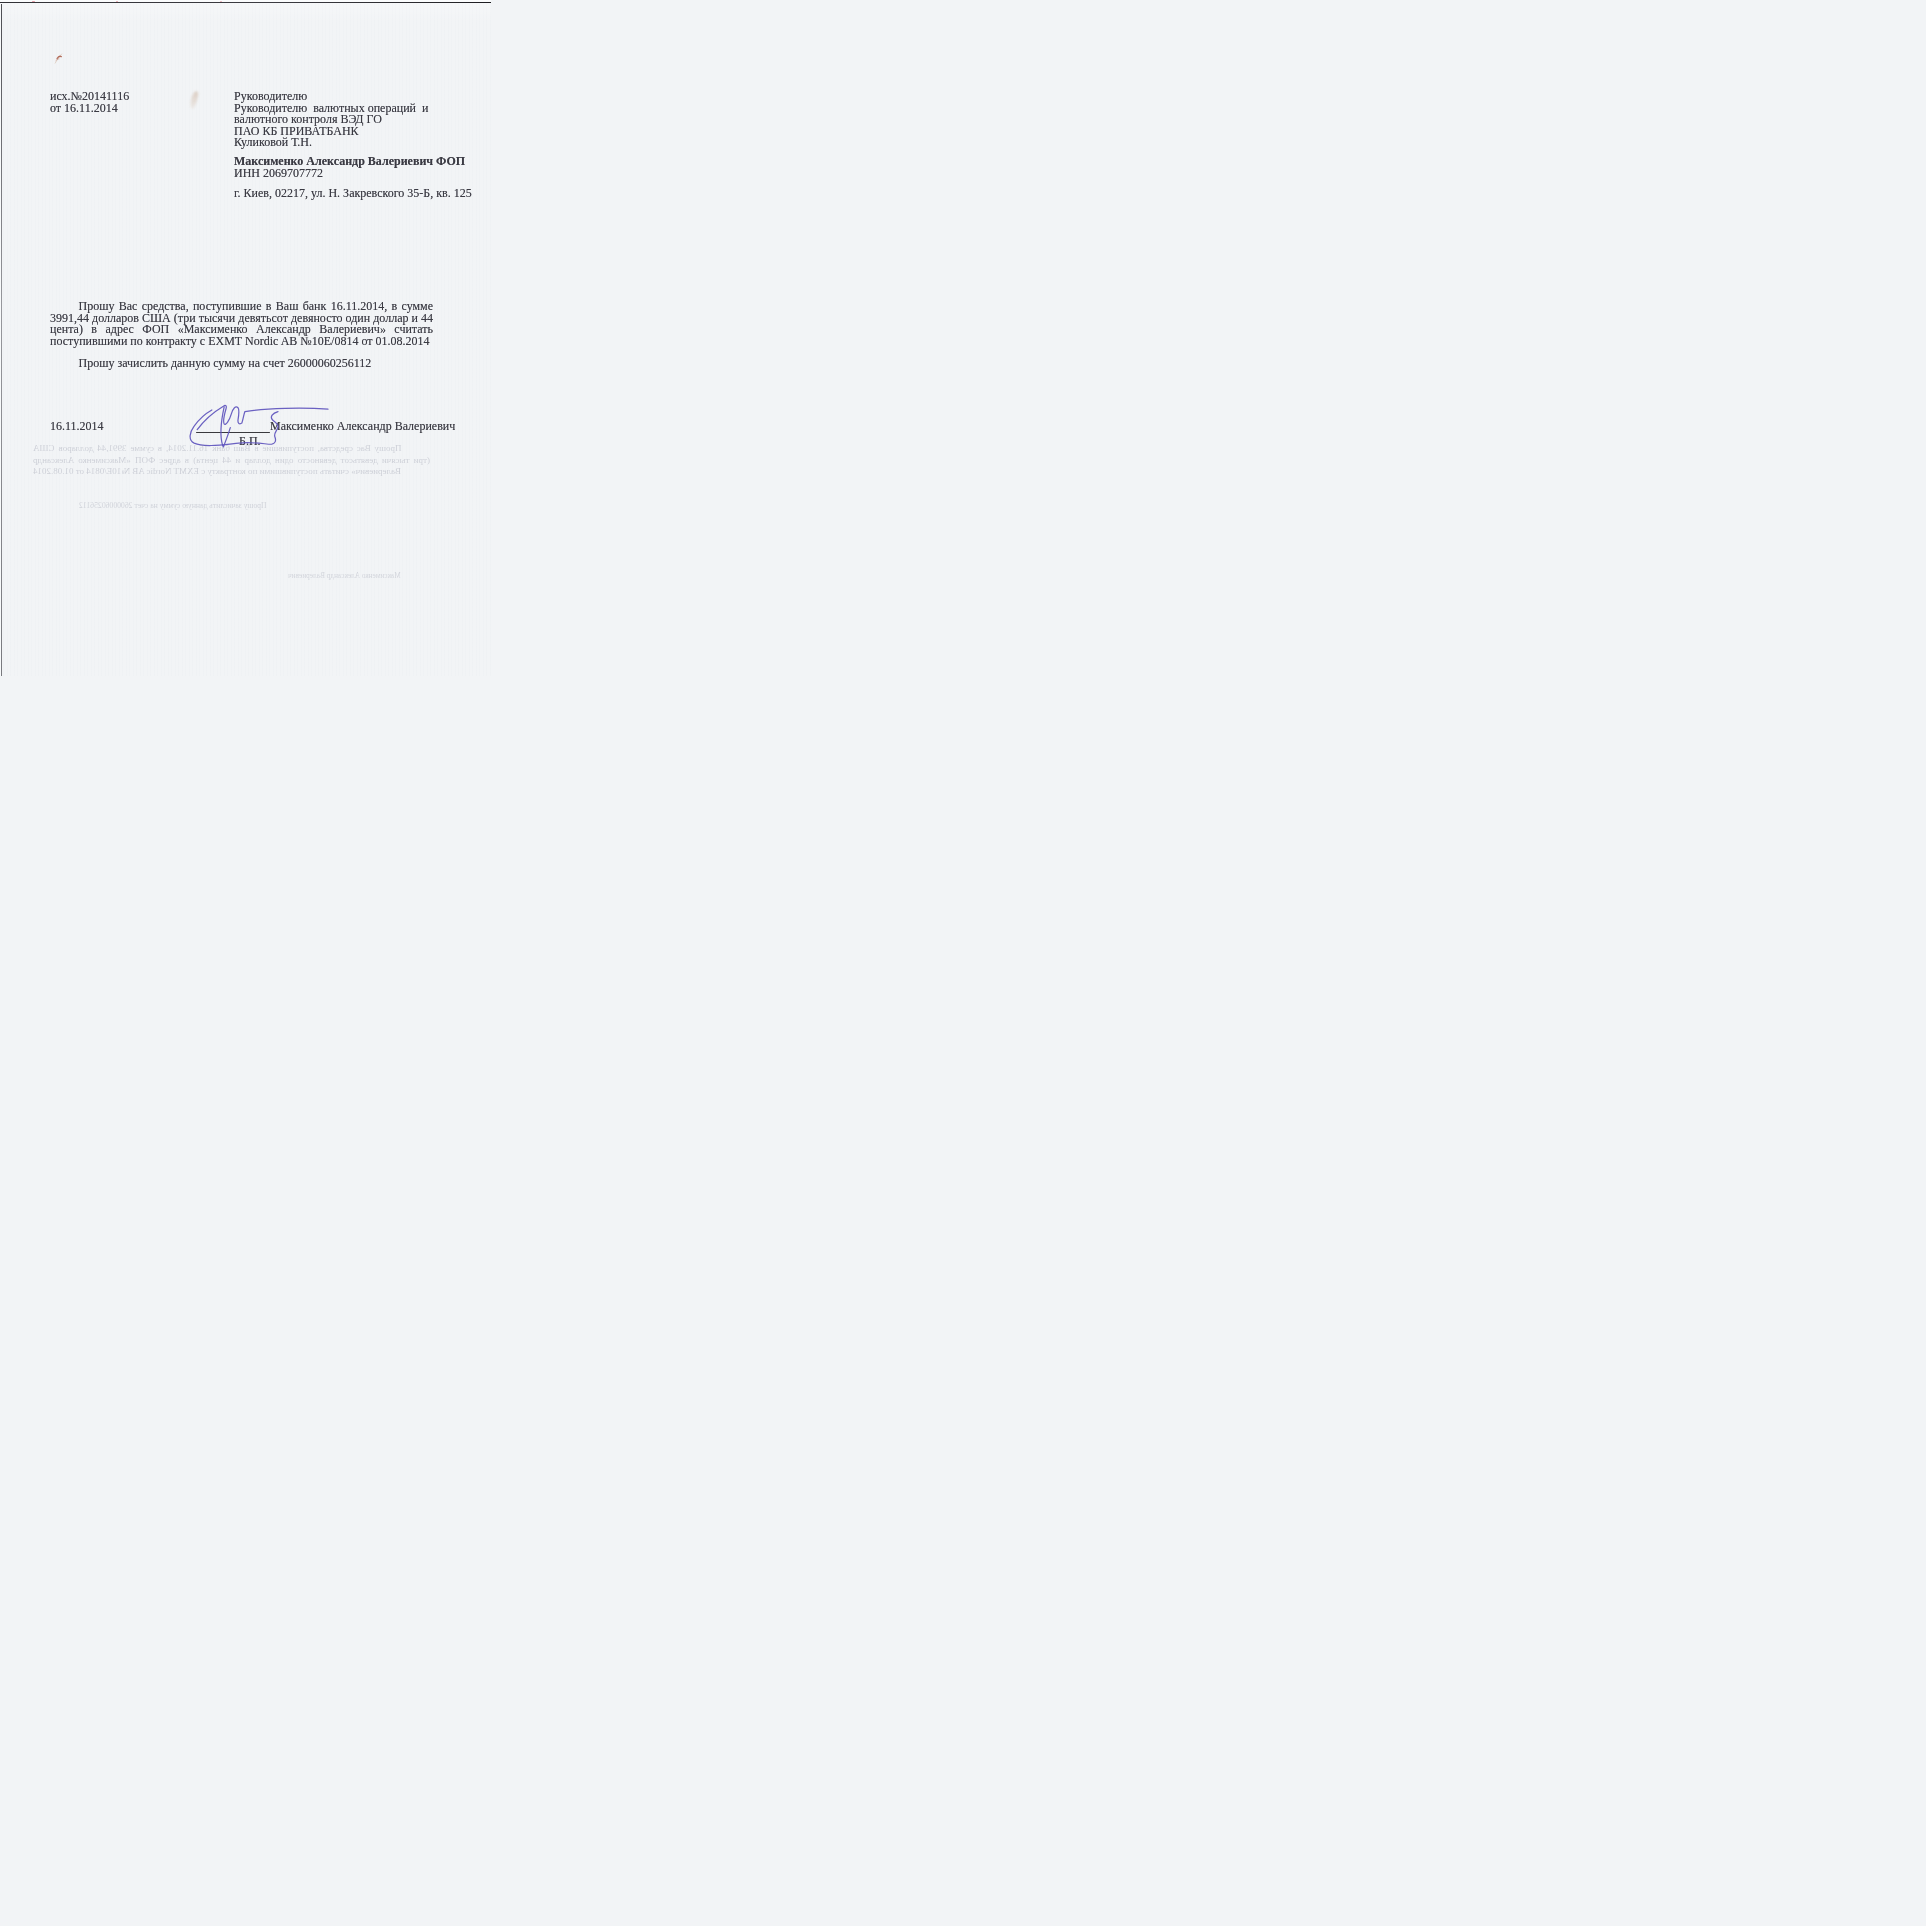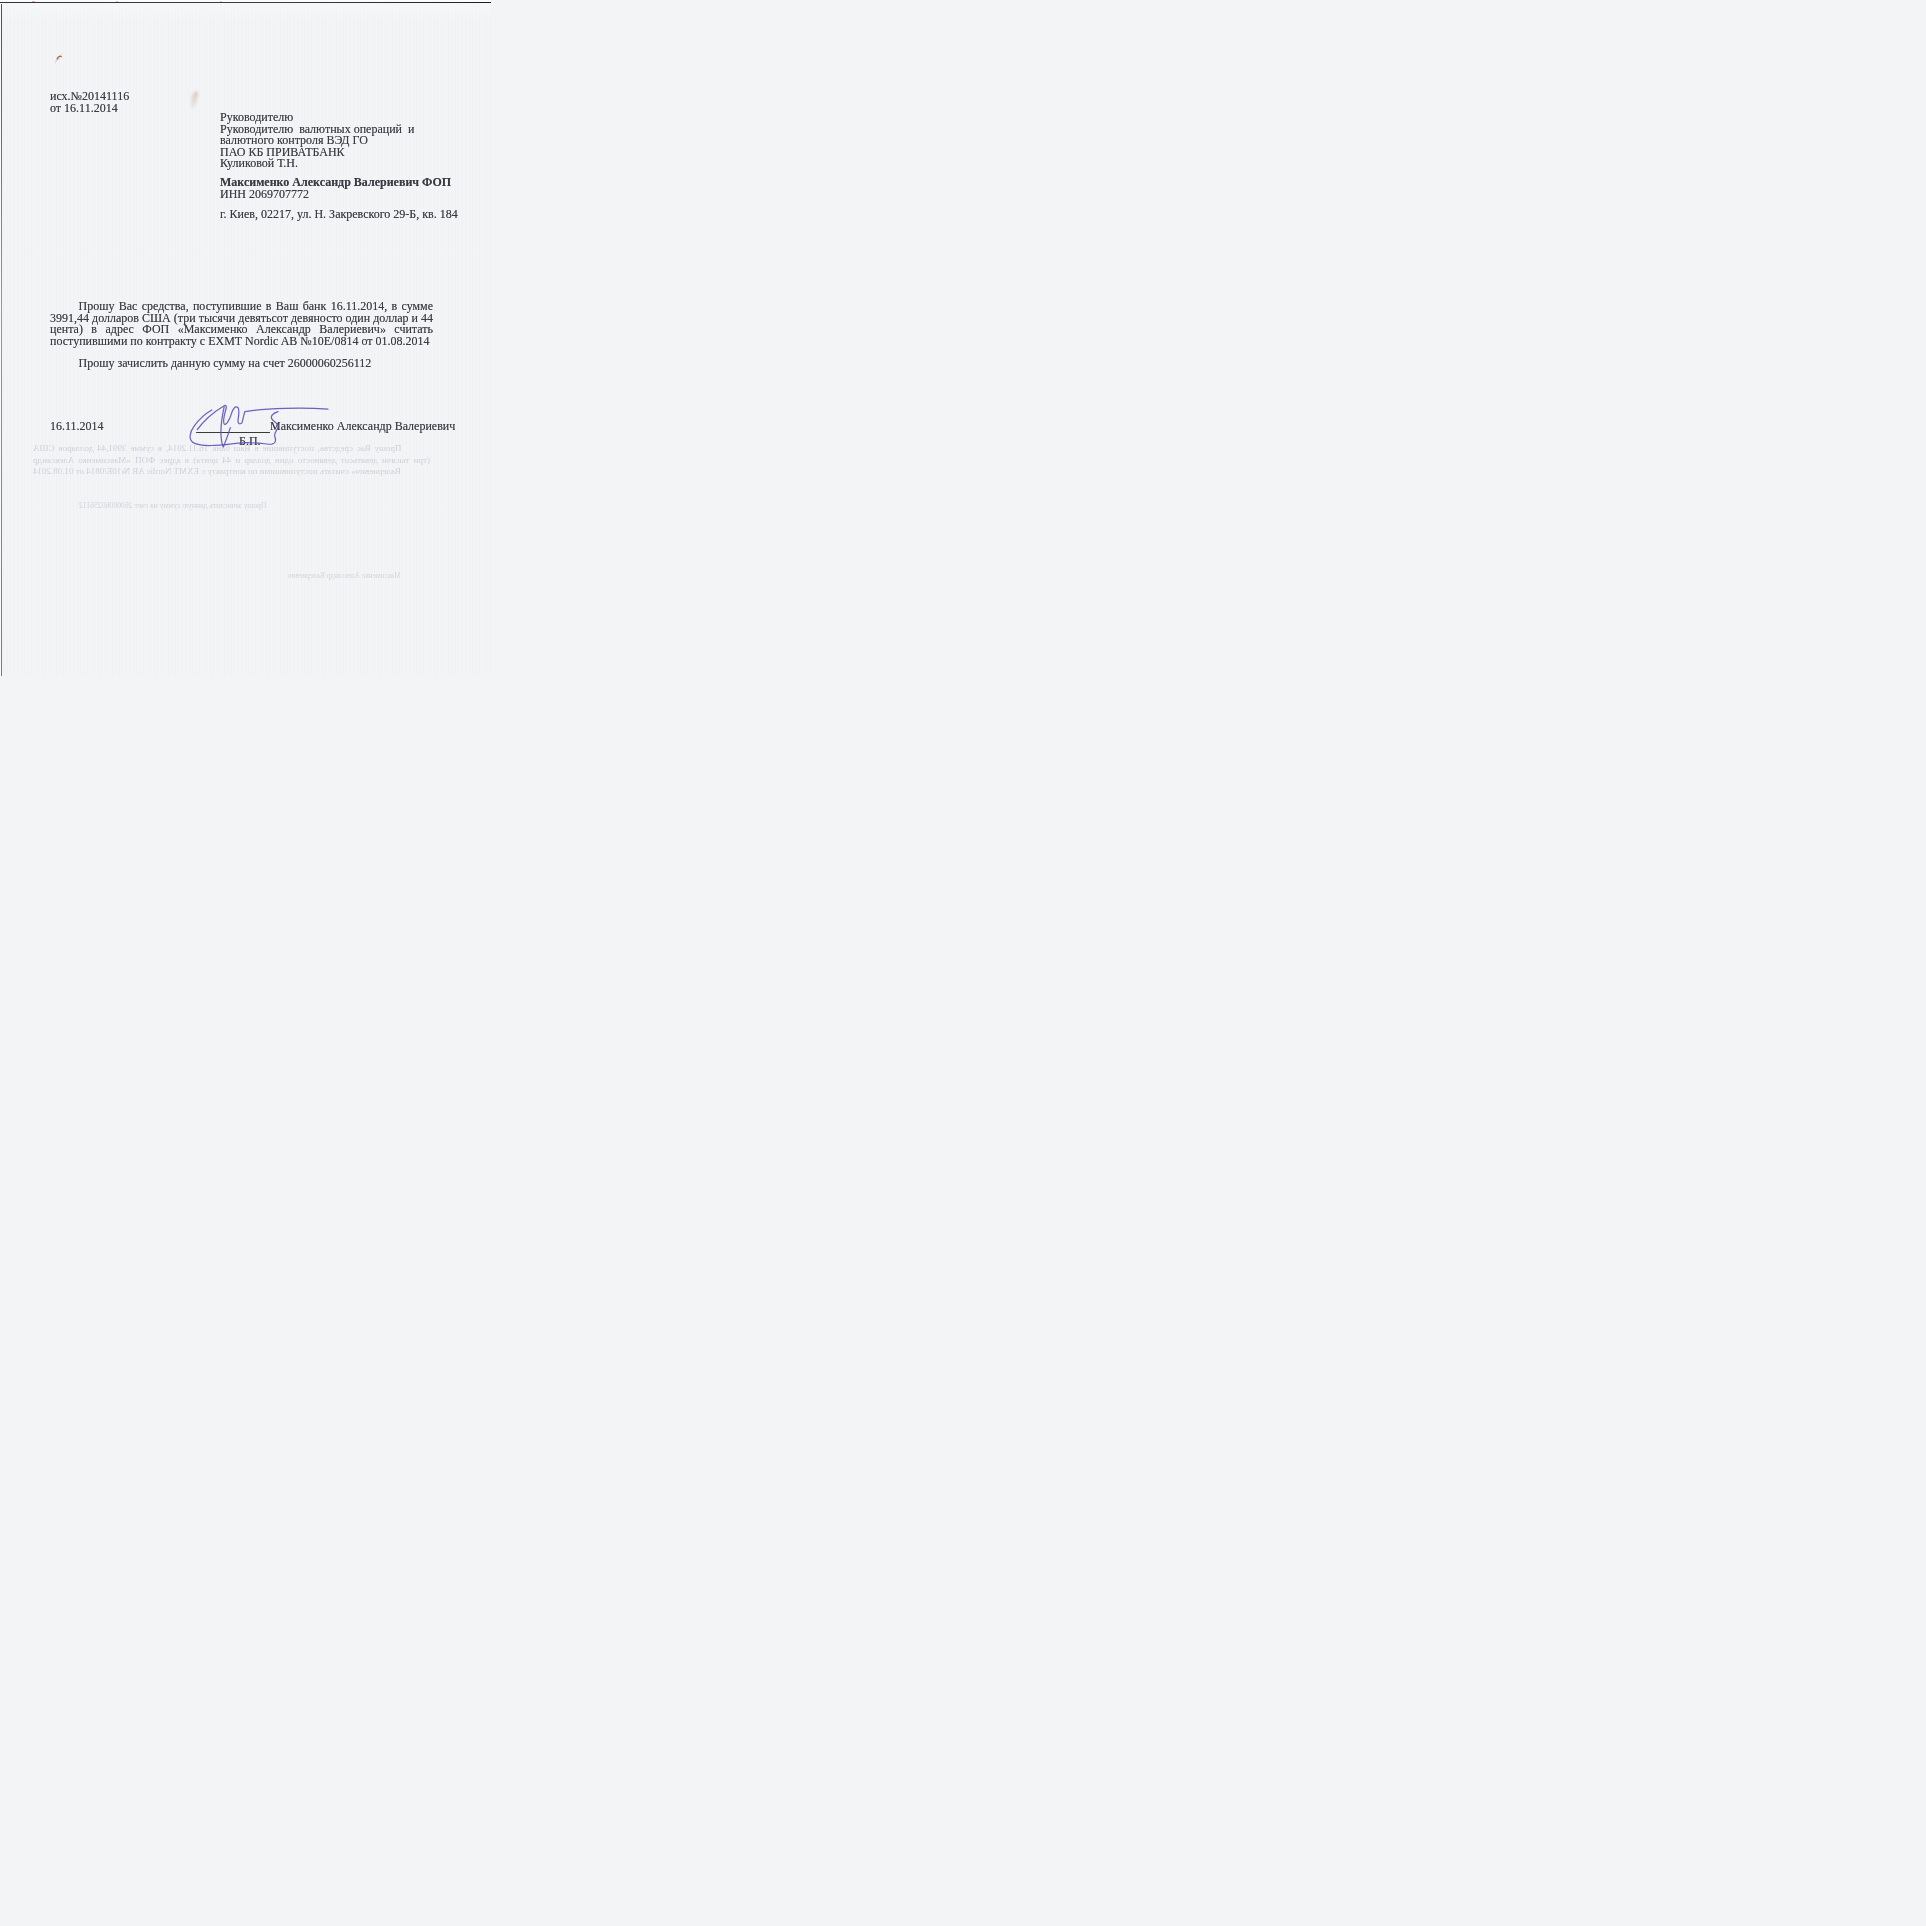--- a/index.html
+++ b/index.html
@@ -24,21 +24,21 @@
   .edge-top-white{position:absolute;top:0;left:0;right:0;height:1.9px;background:#fbfcfd;}
   .edge-top-line{position:absolute;top:1.9px;left:0;right:0;height:1.5px;
     background:linear-gradient(90deg,#323237,#3c3c42 55%,#26262a 92%,#1d1d21);}
   .edge-left-white{position:absolute;left:0;top:3.5px;width:0.8px;bottom:0;background:#f8fafb;}
   .edge-left-line{position:absolute;left:0.8px;top:3.5px;width:0.8px;bottom:0;
     background:linear-gradient(180deg,rgba(48,48,54,.85),rgba(60,60,68,.5) 45%,rgba(55,55,62,.65));}
   .speck{position:absolute;border-radius:0.8px;}
 
   
   .ref-block{position:absolute;left:50px;top:91px;}
-  .addr-block{position:absolute;left:220px;top:91px;margin-top:21px;}
+  .addr-block{position:absolute;left:234px;top:91px;}
   .gap-sender{margin-top:7px;font-weight:bold;}
   .gap-address{margin-top:8.9px;}
 
   
   .par{position:absolute;left:50px;width:383px;text-align:justify;text-indent:28.5px;}
   .par1{top:289px;}
   .par2{top:346px;text-align:left;}
 
   
   .sig-date{position:absolute;left:50px;top:421px;}
@@ -91,21 +91,21 @@
   </div>
 
   <div class="addr-block txt">
     <div class="pre">Руководителю</div>
     <div class="pre">Руководителю  валютных операций  и</div>
     <div class="pre">валютного контроля ВЭД ГО</div>
     <div class="pre">ПАО КБ ПРИВАТБАНК</div>
     <div class="pre">Куликовой Т.Н.</div>
     <div class="pre gap-sender">Максименко Александр Валериевич ФОП</div>
     <div class="pre">ИНН 2069707772</div>
-    <div class="pre gap-address">г. Киев, 02217, ул. Н. Закревского 29-Б, кв. 184</div>
+    <div class="pre gap-address">г. Киев, 02217, ул. Н. Закревского 35-Б, кв. 125</div>
   </div>
 
   <p class="par par1 txt">Прошу Вас средства, поступившие в Ваш банк 16.11.2014, в сумме 3991,44 долларов США (три тысячи девятьсот девяносто один доллар и 44 цента) в адрес ФОП «Максименко Александр Валериевич» считать поступившими по контракту с EXMT Nordic AB №10Е/0814 от 01.08.2014</p>
   <p class="par par2 txt">Прошу зачислить данную сумму на счет 26000060256112</p>
 
   <div class="sig-date txt">16.11.2014</div>
   <div class="sig-name txt">Максименко Александр Валериевич</div>
   <div class="sig-rule"></div>
   <div class="sig-bp txt">Б.П.</div>
 

